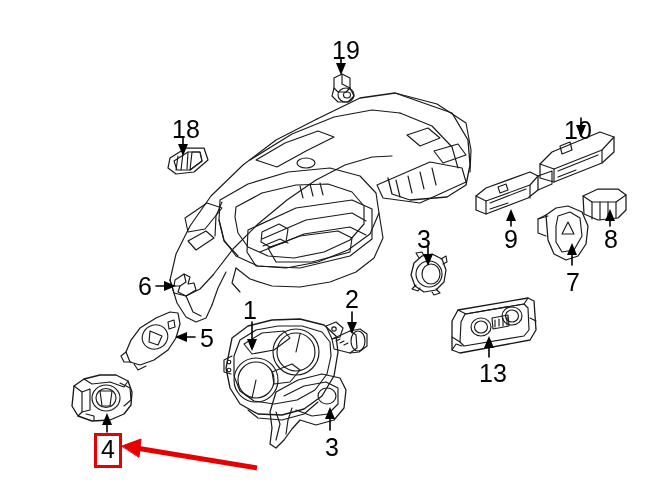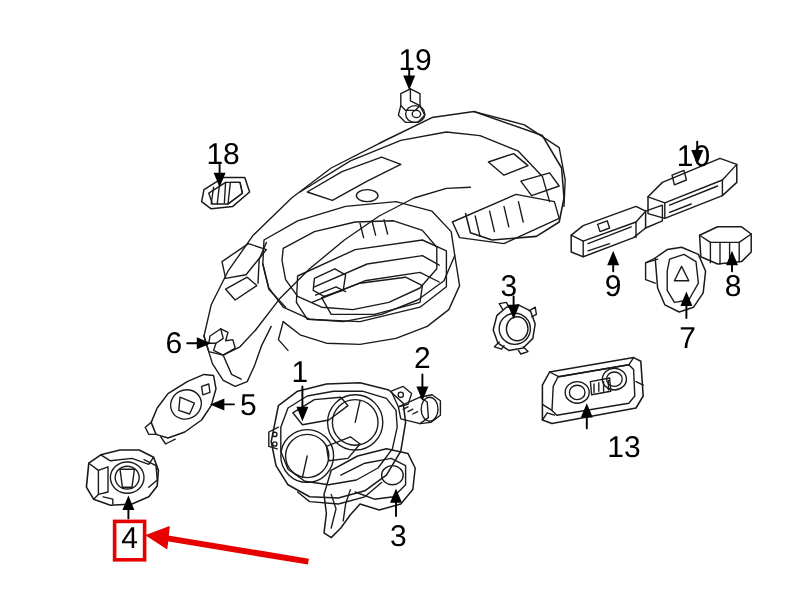--- a/index.html
+++ b/index.html
@@ -353,17 +353,17 @@
   <div class="callout-label" style="left:604px; top:227px;">8</div>
 
   <div class="callout-label" style="left:504px; top:227px;">9</div>
 
   <div class="callout-label" style="left:564px; top:97px;margin-top:21px;">10</div>
 
   <div class="callout-label" style="left:172px; top:117px;">18</div>
 
   <div class="callout-label" style="left:332px; top:38px;">19</div>
 
-  <div class="callout-label" style="left:479px; top:361px;margin-left:27px;">13</div>
+  <div class="callout-label" style="left:479px; top:361px;">13</div>
 
   <div class="callout-label" style="left:417px; top:227px;">3</div>
 
 </div>
 
 </body></html>

